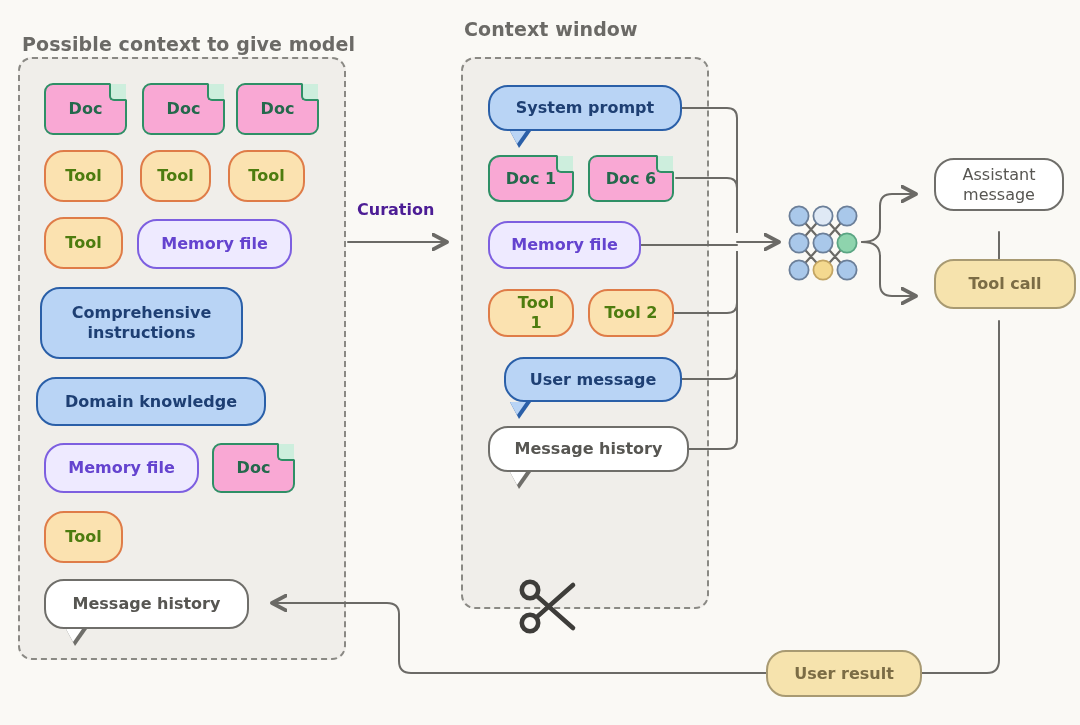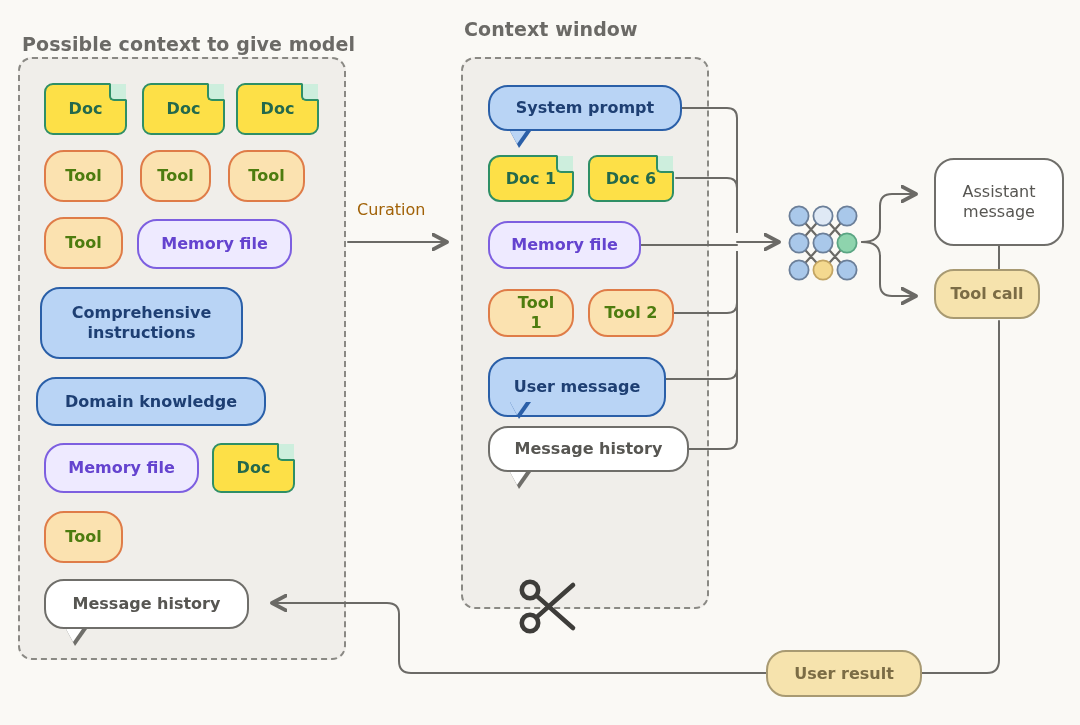--- a/index.html
+++ b/index.html
@@ -39,21 +39,21 @@
     border-radius: 20px;
     border-width: 2px;
     border-style: solid;
     font-size: 16px;
     font-weight: 700;
     text-align: center;
     line-height: 1.22;
     padding: 0 10px;
   }
   
-  .v-doc    { background:#fde047; border-color:#2f8f66; color:#24694c;text-align:right; }
+  .v-doc    { background:#f9a8d4; border-color:#2f8f66; color:#24694c;text-align:right; }
   .v-tool   { background:#fbe2b0; border-color:#df7c48; color:#4d7c0f; }
   .v-toolc  { background:#f6e3ad; border-color:#a89a72; color:#7b6c45; }
   .v-mem    { background:#eeeaff; border-color:#7d5fe0; color:#6443cf; }
   .v-blue   { background:#b9d4f5; border-color:#2a5fa8; color:#1e3f73; }
   .v-white  { background:#ffffff; border-color:#6f6e6a; color:#575652; }
 
   
   .v-doc.docshape {
     border-radius: 9px;
     clip-path: polygon(0 0, calc(100% - 17px) 0, 100% 17px, 100% 100%, 0 100%);
@@ -92,22 +92,22 @@
     border-right: 9px solid transparent;
     border-top-width: 13px;
     border-top-style: solid;
   }
   .tail-in.blue { border-top-color: #b9d4f5; }
   .tail-in.white { border-top-color: #ffffff; }
 
   .label {
     position: absolute;
     font-size: 16px;
-    font-weight: 400;
-    color: #a16207;
+    font-weight: 700;
+    color: #4c1d95;
     white-space: nowrap;
   }
   svg.wires {
     position: absolute;
     left: 0; top: 0;
     width: 1080px; height: 725px;
     pointer-events: none;
   }
   .nn { position:absolute; }
 </style>
@@ -206,21 +206,21 @@
     <div class="node v-doc docshape" style="left:0; top:0; width:86px; height:47px;">Doc 6</div>
     <div class="doc-fold"></div>
   </div>
 
   <div class="node v-mem" style="left:488px; top:221px; width:153px; height:48px;">Memory file</div>
 
   <div class="node v-tool" style="left:488px; top:289px; width:86px; height:48px;padding-left:20px;">Tool 1</div>
   <div class="node v-tool" style="left:588px; top:289px; width:86px; height:48px;">Tool 2</div>
 
   <div style="position:absolute; left:488px; top:357px; width:178px; height:45px;">
-    <div class="node v-blue" style="position:absolute; left:0; top:0; width:178px; height:60px;">User message</div>
+    <div class="node v-blue" style="position:absolute; left:16px; top:0; width:178px; height:45px;">User message</div>
     <div class="tail blue"></div>
     <div class="tail-in blue"></div>
   </div>
 
   <div style="position:absolute; left:488px; top:426px; width:201px; height:46px;">
     <div class="node v-white" style="position:absolute; left:0; top:0; width:201px; height:46px;">Message history</div>
     <div class="tail white"></div>
     <div class="tail-in white"></div>
   </div>
 
@@ -244,19 +244,19 @@
       <circle cx="64" cy="18" r="9.6" fill="#a9c8ea"></circle>
       <circle cx="16" cy="45" r="9.6" fill="#a9c8ea"></circle>
       <circle cx="40" cy="45" r="9.6" fill="#a9c8ea"></circle>
       <circle cx="64" cy="45" r="9.6" fill="#8ed4ad" stroke="#5aa583"></circle>
       <circle cx="16" cy="72" r="9.6" fill="#a9c8ea"></circle>
       <circle cx="40" cy="72" r="9.6" fill="#f4d98f" stroke="#c3a563"></circle>
       <circle cx="64" cy="72" r="9.6" fill="#a9c8ea"></circle>
     </g>
   </svg>
 
-  <div class="node v-white" style="left:934px; top:158px; width:130px; height:88px; font-weight:400;">Assistant message</div>
-
-  <div class="node v-toolc" style="left:934px; top:269px; width:106px; height:50px;">Tool call</div>
+  <div class="node v-white" style="left:934px; top:158px; width:130px; height:53px; font-weight:400;">Assistant message</div>
+
+  <div class="node v-toolc" style="left:934px; top:259px; width:142px; height:50px;">Tool call</div>
 
   <div class="node v-toolc" style="left:766px; top:650px; width:156px; height:47px;">User result</div>
 
 </div>
 
 </body></html>

